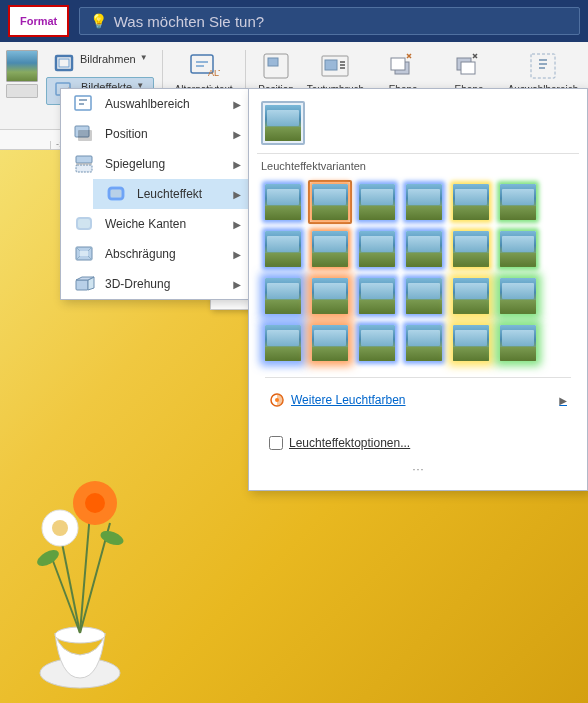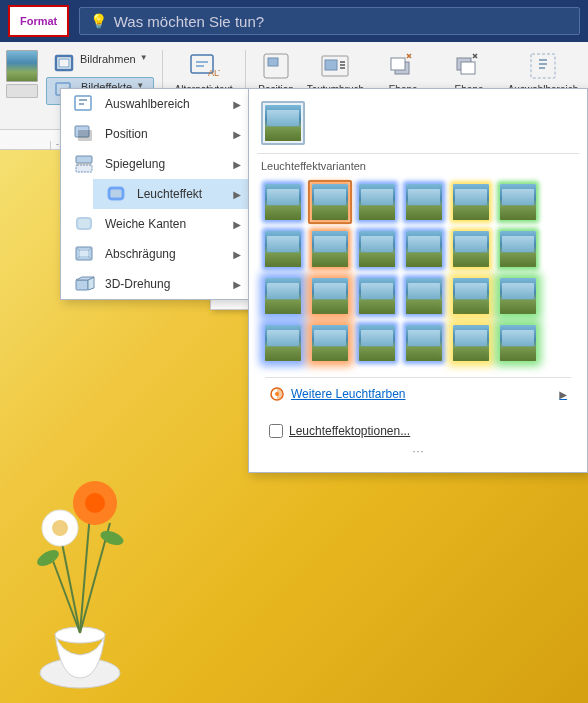--- a/index.html
+++ b/index.html
@@ -208,21 +208,21 @@
       border-radius: 2px;
       border: 2px solid transparent;
     }
     .glow-item.selected { border: 2px solid #c07030; background: #f8f0e0; }
     .glow-item.none-selected { border: 2px solid #a0b8d0; background: #e8f0f8; }
 
     .submenu-footer {
       padding: 4px 8px;
       display: flex;
       flex-direction: column;
-      gap: 2px;
+      gap: 8px;
     }
     .submenu-link {
       display: flex;
       align-items: center;
       gap: 6px;
       font-size: 12px;
       color: #0066cc;
       cursor: pointer;
       padding: 2px 4px;
       text-decoration: underline;

